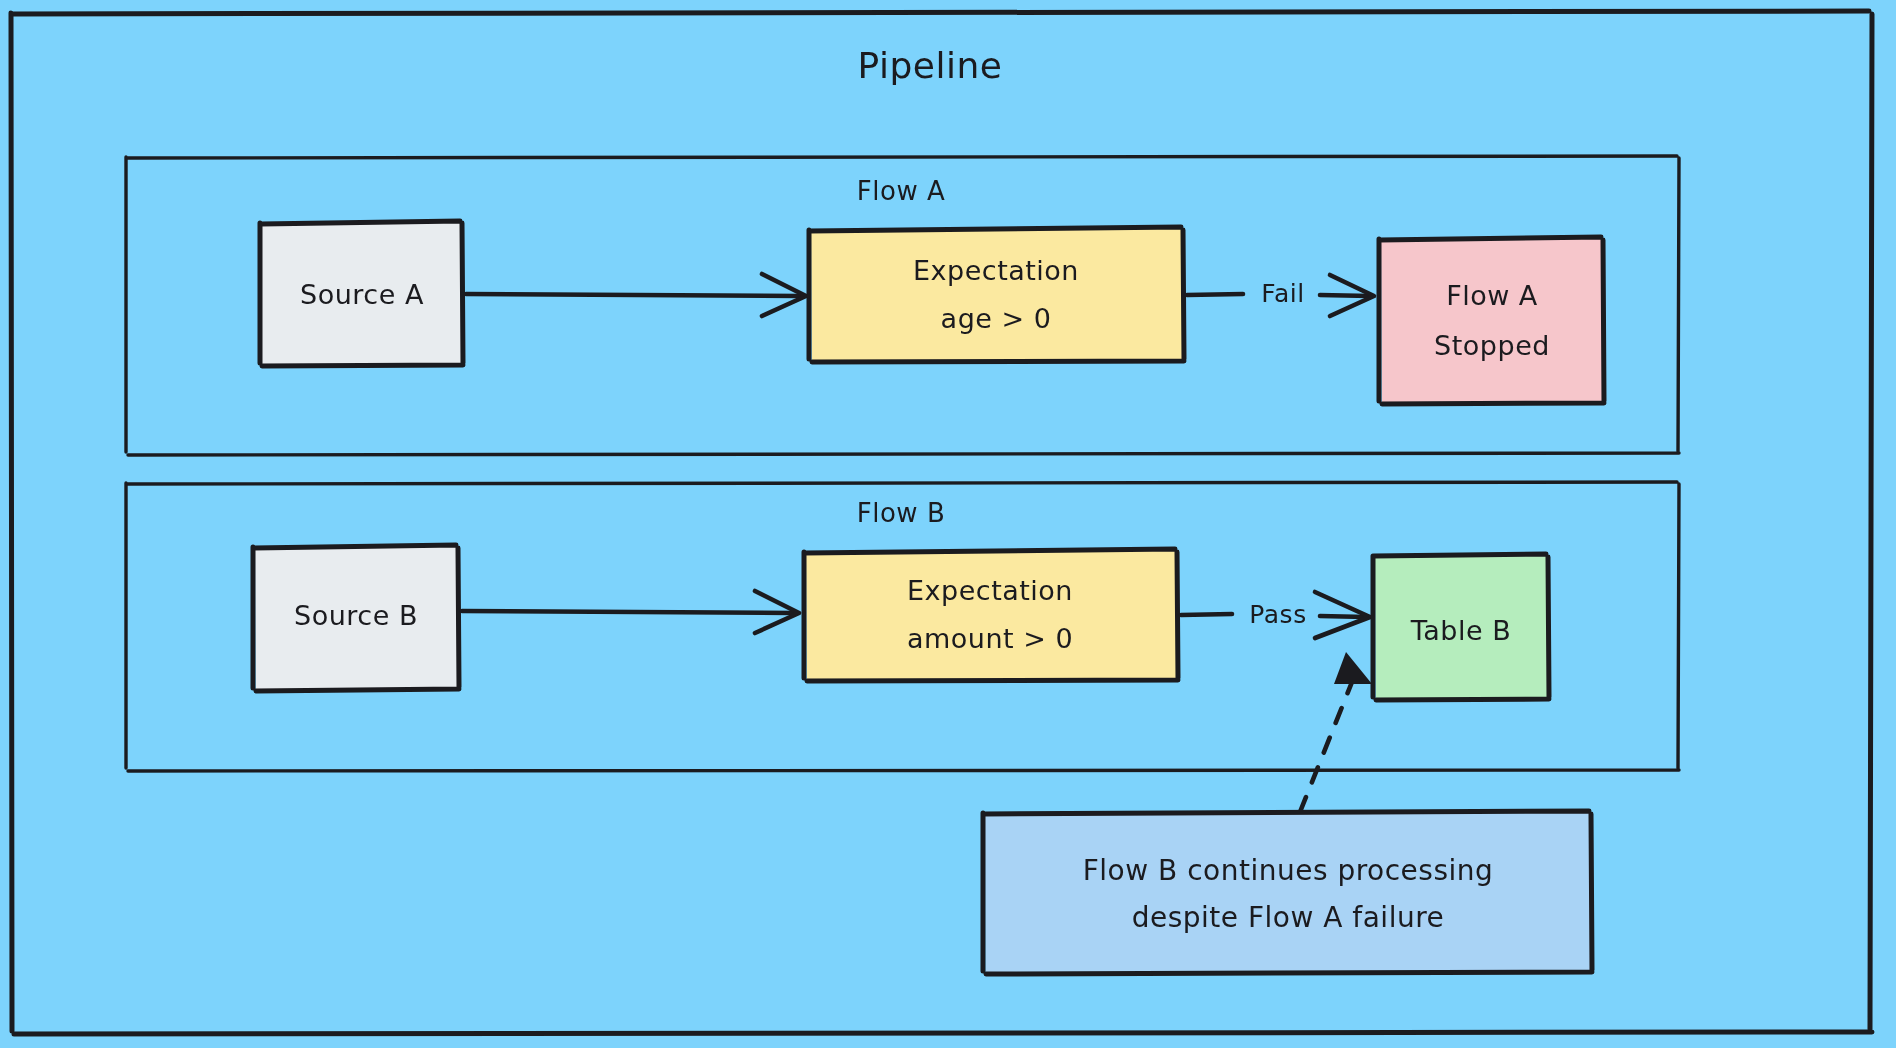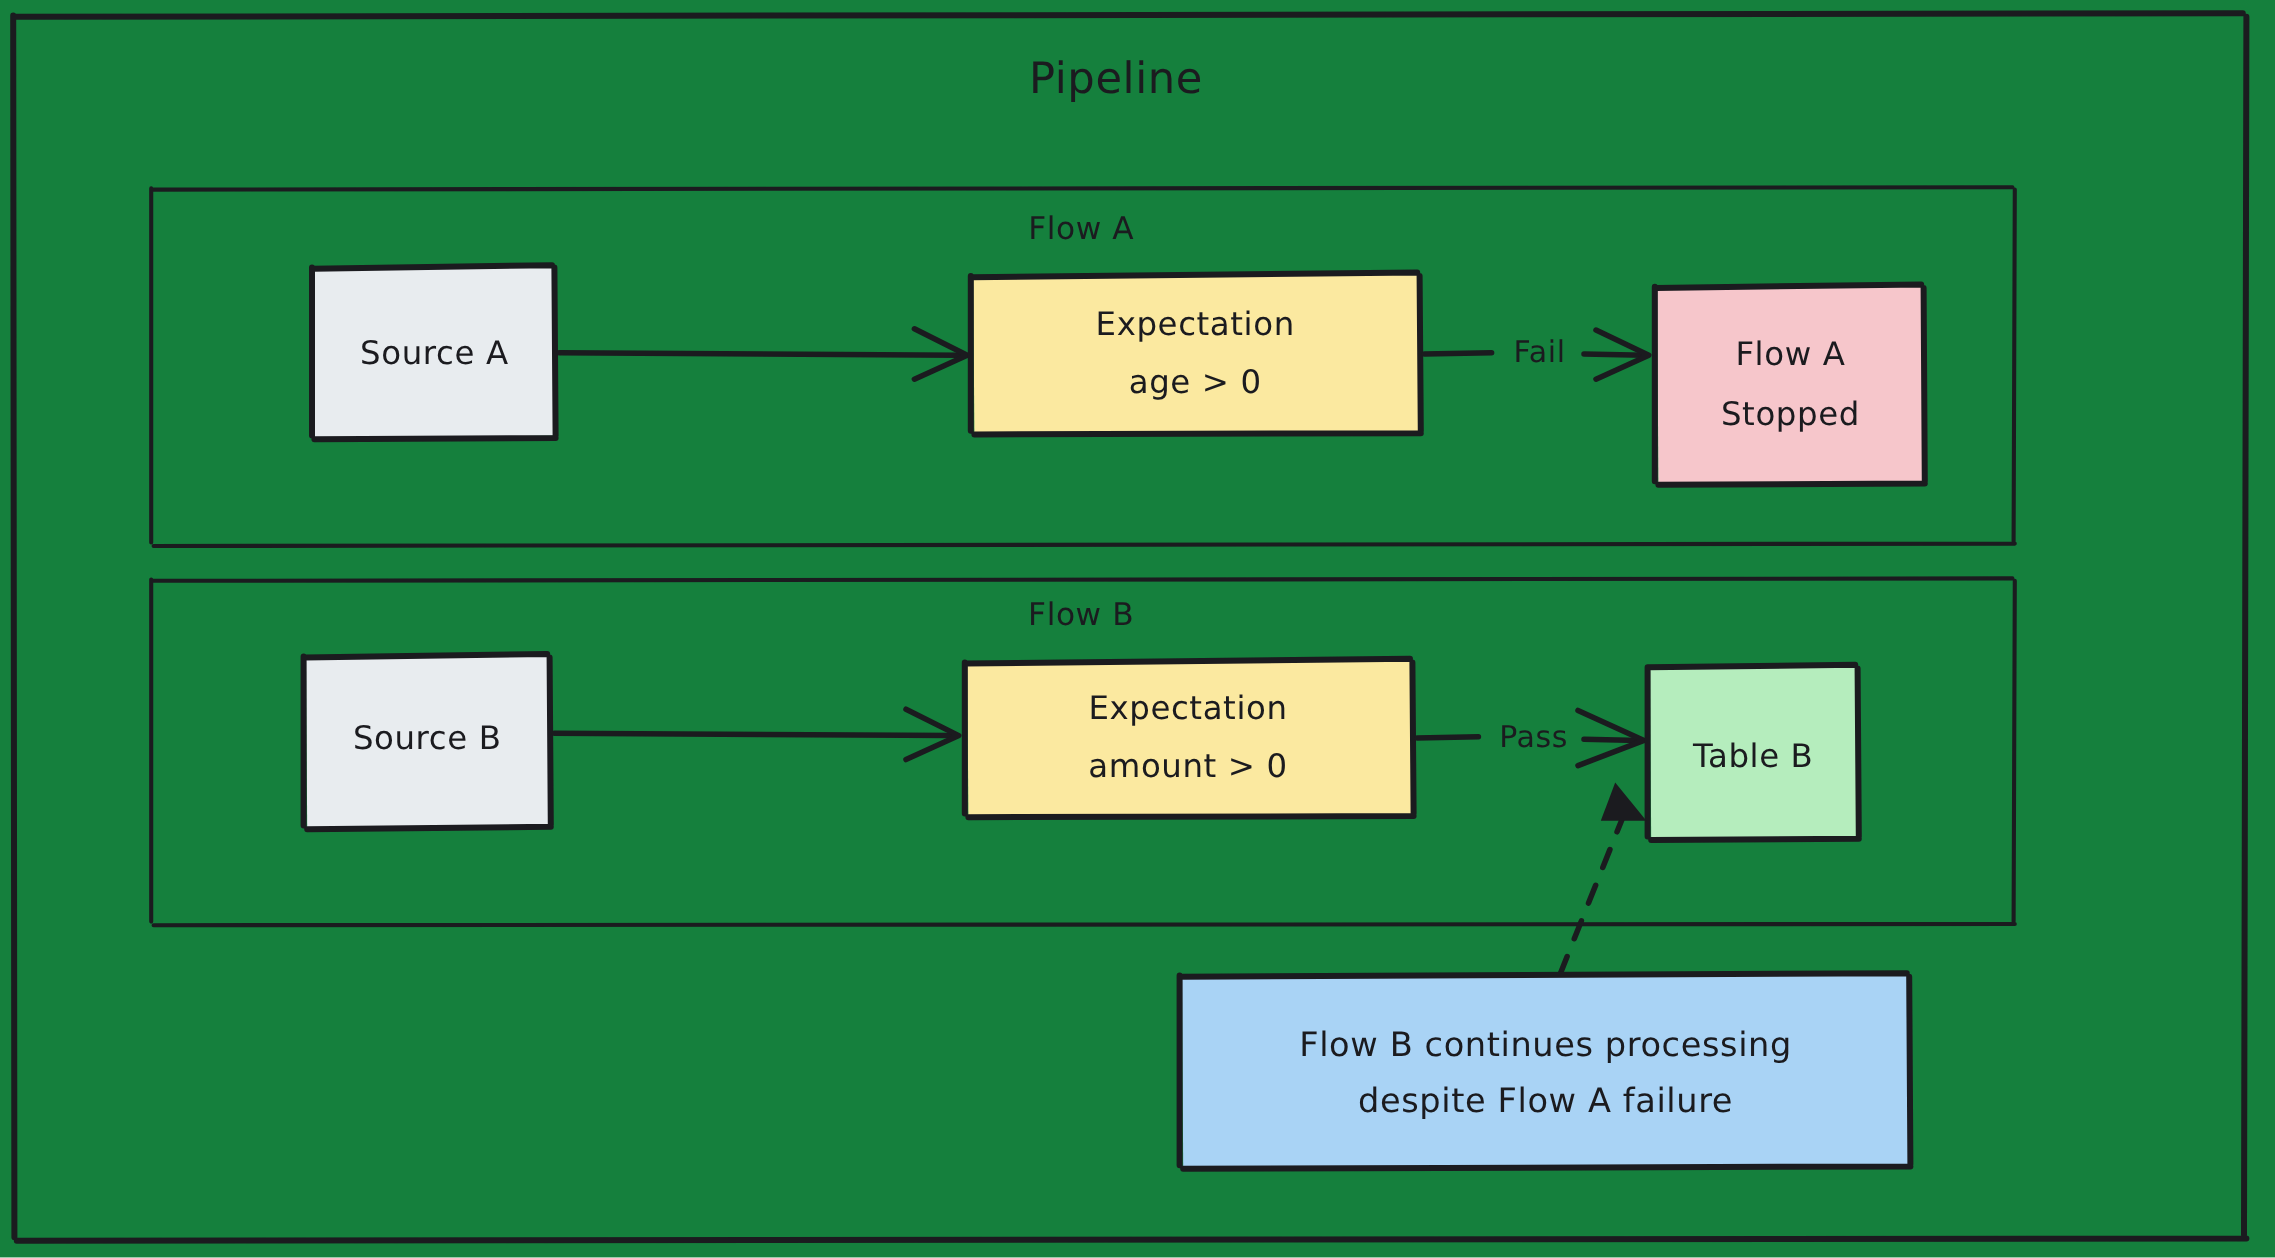--- a/index.html
+++ b/index.html
@@ -11,21 +11,21 @@
   body {
     width: 1896px;
     height: 1048px;
     font-family: "DejaVu Sans", sans-serif;
     overflow: hidden;
   }
   #diagram-root {
     position: relative;
     width: 1896px;
     height: 1048px;
-    background: #15803d;
+    background: #7dd3fc;
   }
   svg.canvas {
     position: absolute;
     top: 0; left: 0;
     width: 1896px;
     height: 1048px;
   }
   .sketch-text {
     font-family: "DejaVu Sans", sans-serif;
     fill: #1b1b1f;

